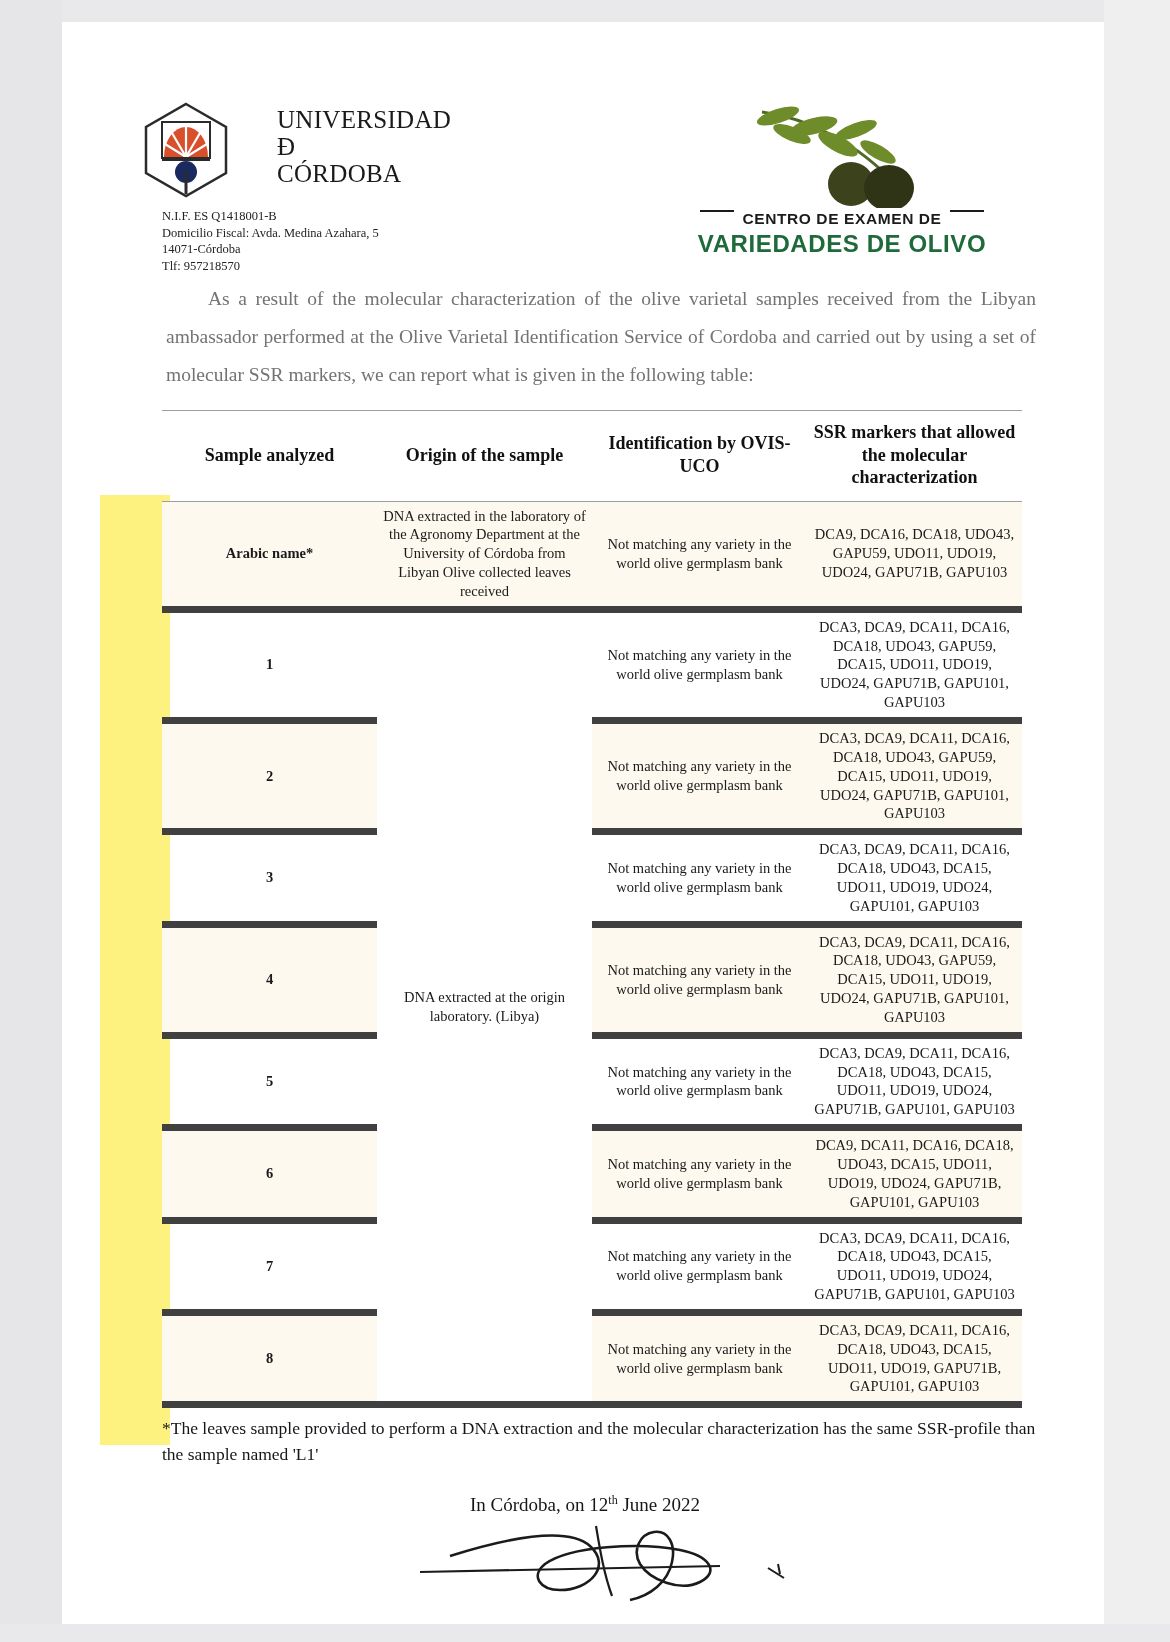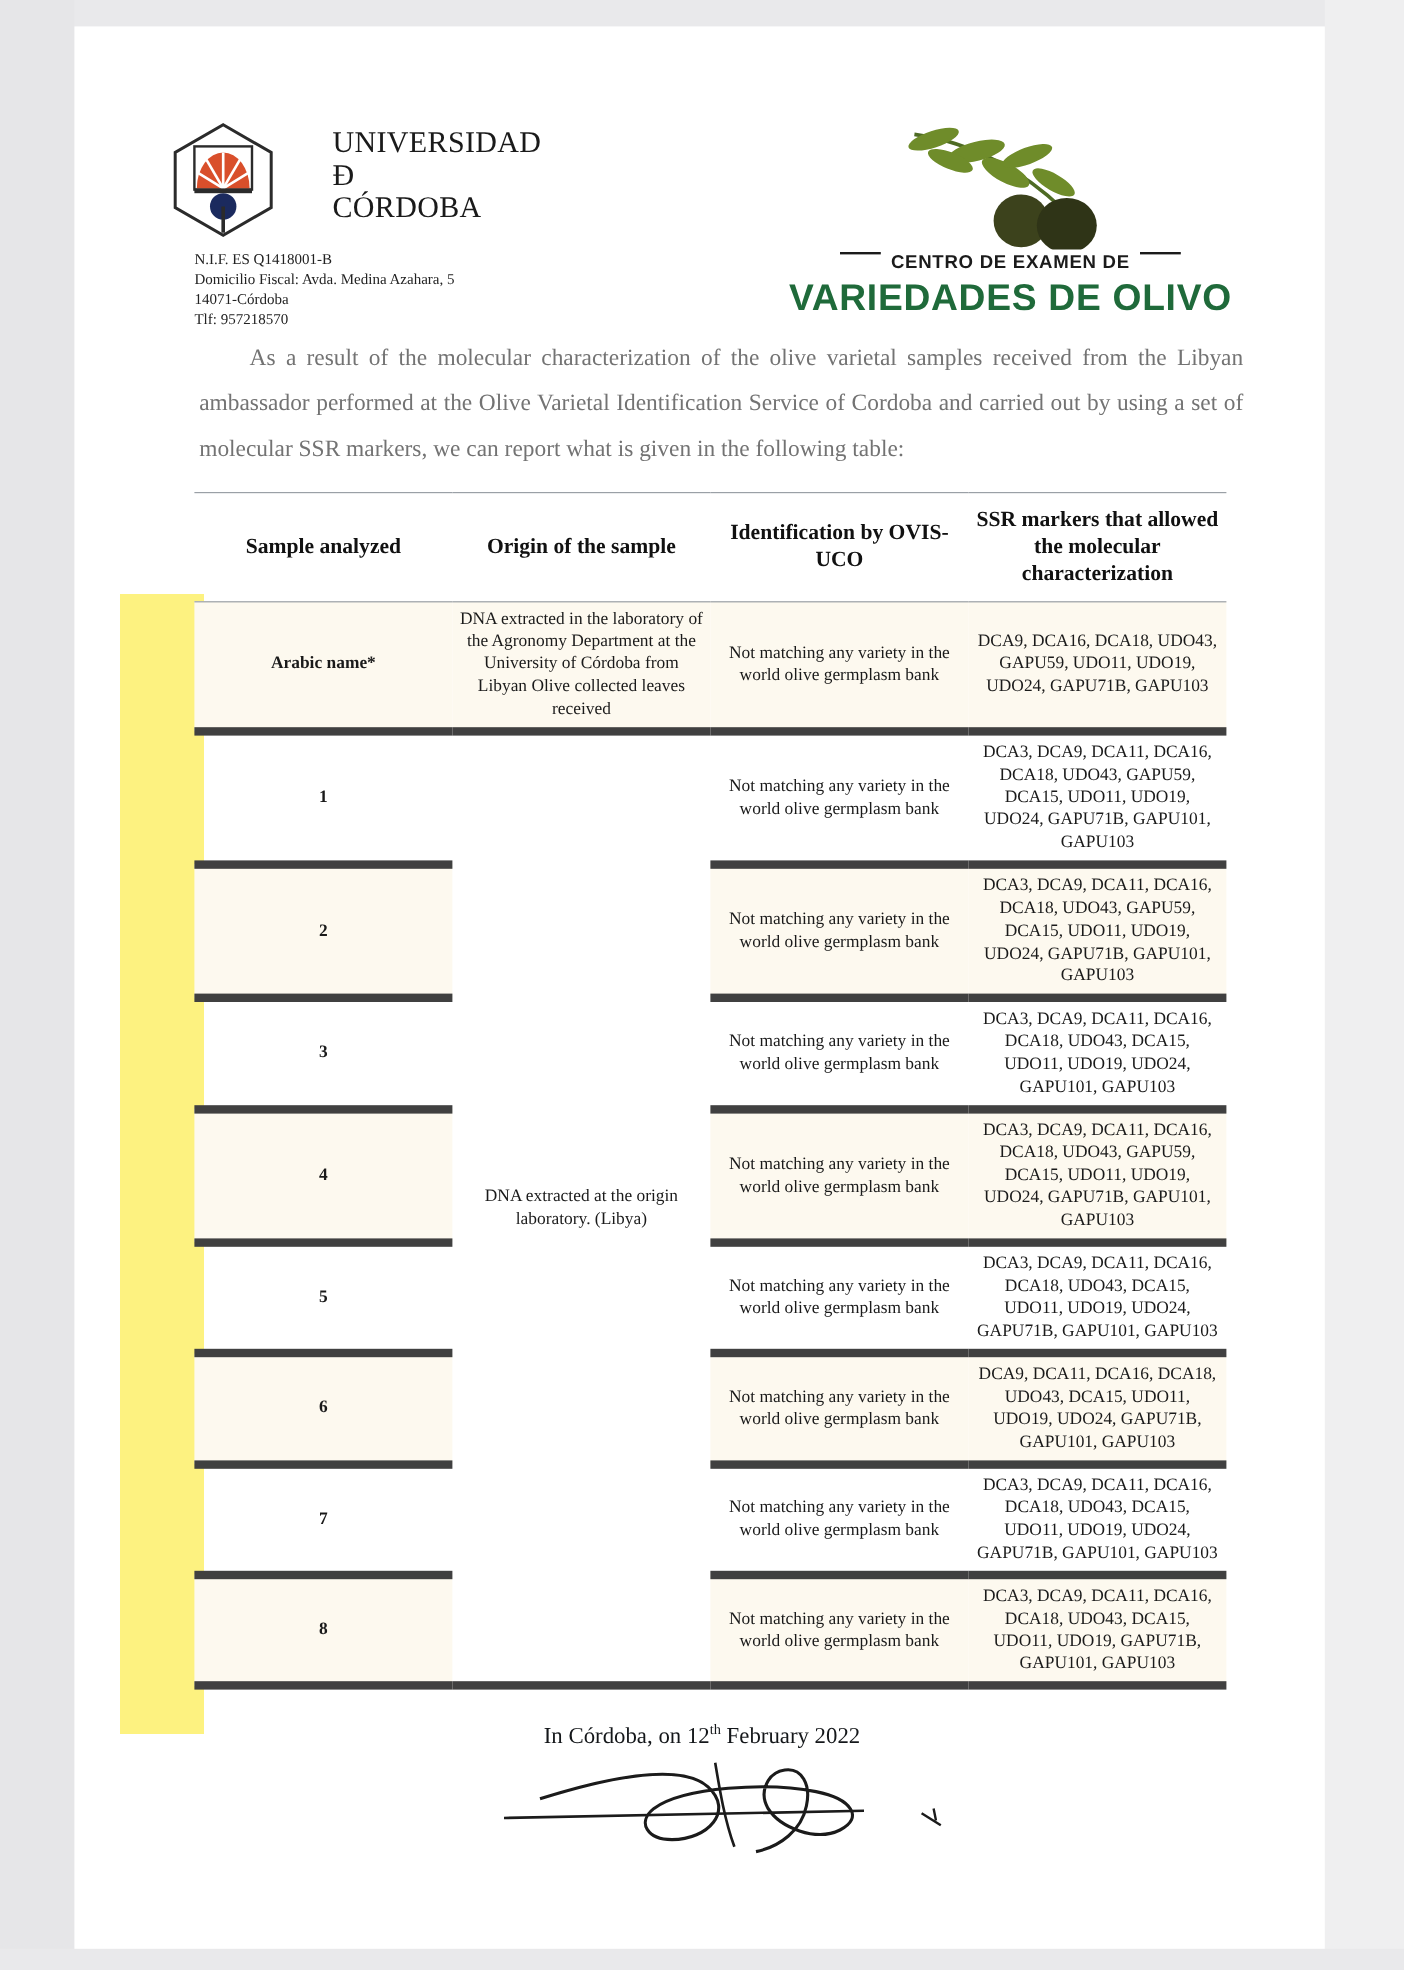--- a/index.html
+++ b/index.html
@@ -122,21 +122,21 @@
     margin-top: 2px;
   }
   .centro-line .rule {
     display: inline-block;
     width: 34px;
     height: 2px;
     background: #1b1b1b;
   }
   .variedades {
     font-family: "Liberation Sans", sans-serif;
-    font-size: 31px;
+    font-size: 24px;
     font-weight: bold;
     color: #1f6a3a;
     letter-spacing: 0.6px;
     margin-top: 2px;
   }
 
   
   .doc-title {
     text-align: center;
     font-size: 32px;
@@ -351,23 +351,24 @@
         </tr>
 
         <tr class="zebra">
           <td class="col-sample cell-shaded">8</td>
           <td class="col-ident cell-shaded">Not matching any variety in the world olive germplasm bank</td>
           <td class="col-ssr cell-shaded">DCA3, DCA9, DCA11, DCA16, DCA18, UDO43, DCA15, UDO11, UDO19, GAPU71B, GAPU101, GAPU103</td>
         </tr>
       </tbody>
     </table>
 
+    <div class="footnote">*The leaves sample provided to perform a DNA extraction and the molecular characterization has the same SSR-profile than the sample named 'L1'</div>
 
     <div class="place-date">
-      <span>In Córdoba, on 12</span><sup>th</sup><span> February 2022</span>
+      <span>In Córdoba, on 12</span><sup>th</sup><span> June 2022</span>
     </div>
 
     <div class="signature-area">
       <svg viewBox="0 0 930 92" width="930" height="92" xmlns="http://www.w3.org/2000/svg">
         <path d="M330 40 C400 18, 450 12, 470 30 C492 50, 470 74, 440 74 C420 74, 410 60, 425 48 C450 30, 520 26, 560 34 C590 40, 600 56, 580 66 C560 76, 530 64, 520 48 C512 34, 520 18, 534 16 C548 14, 556 28, 552 46 C548 66, 530 80, 510 84" stroke="#1b1b1b" stroke-width="2.6" fill="none"></path>
         <path d="M300 56 L600 50" stroke="#1b1b1b" stroke-width="2.2" fill="none"></path>
         <path d="M476 10 C480 34, 484 58, 492 80" stroke="#1b1b1b" stroke-width="2.2" fill="none"></path>
         <path d="M648 52 L664 62 M658 48 L660 58" stroke="#1b1b1b" stroke-width="2" fill="none"></path>
       </svg>
     </div>

